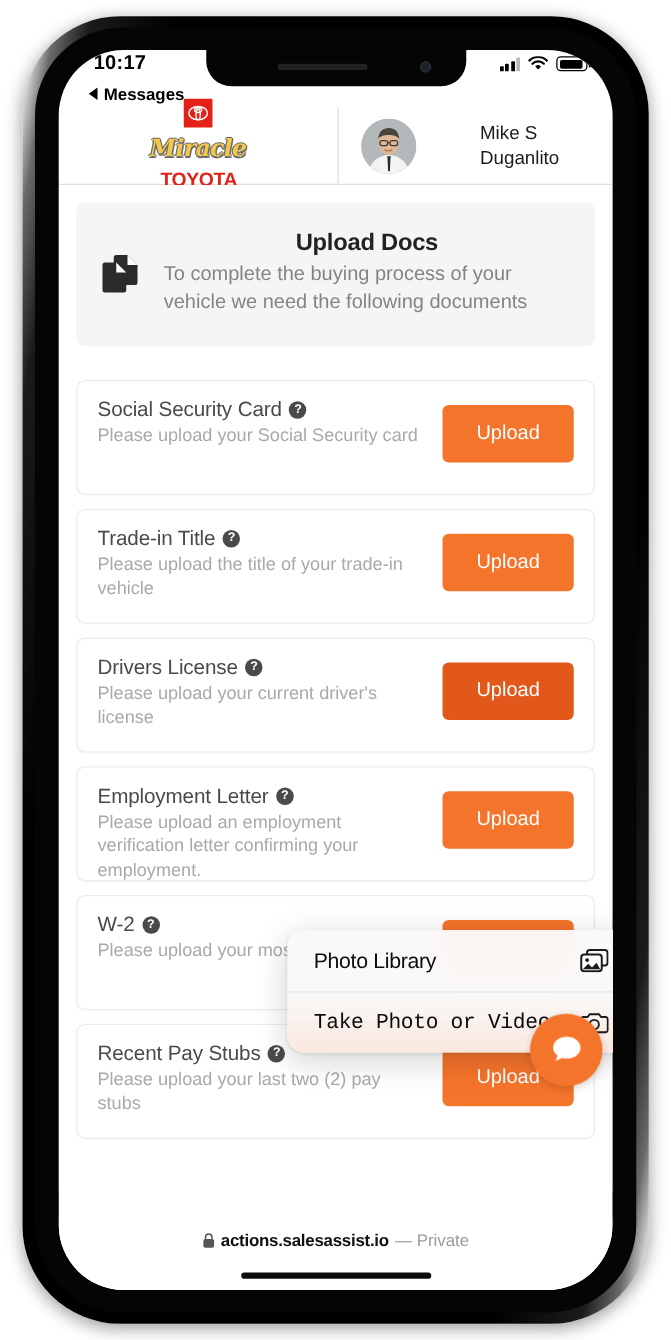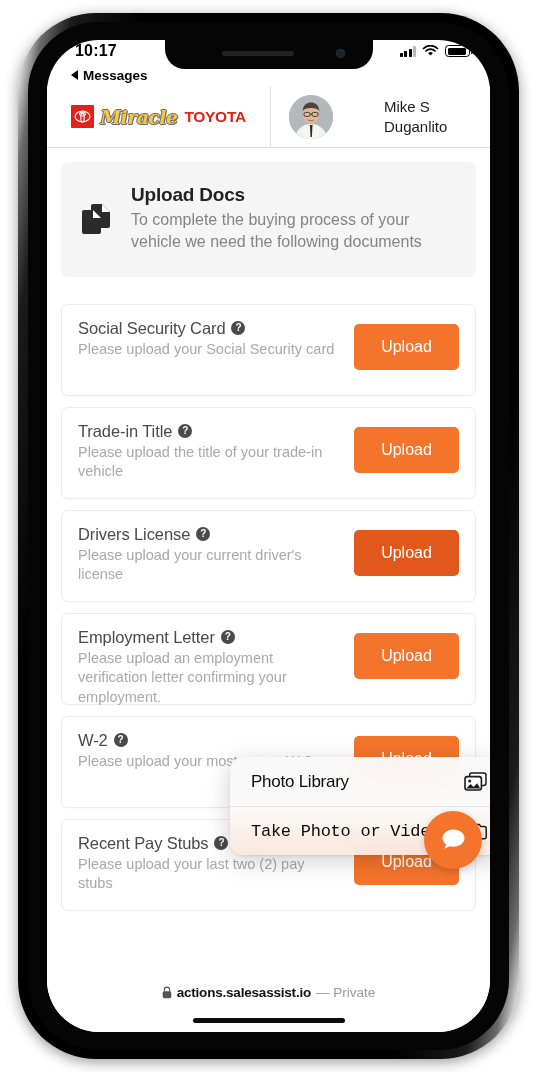--- a/index.html
+++ b/index.html
@@ -108,21 +108,21 @@
     height: 62px;
     display: flex; align-items: center;
     border-bottom: 1px solid #dedede;
     background: #fff;
   }
   #brand-cell {
     flex: 0 0 224px; height: 100%;
     display: flex; align-items: center; justify-content: center;
     border-right: 1px solid #dedede;
   }
-  #brand-logo { display: flex; align-items: center; gap: 6px; }
+  #brand-logo { display: flex; align-items: center; gap: 6px; flex-direction: column; }
   #brand-emblem {
     width: 23px; height: 23px; background: #e32119;
     display: flex; align-items: center; justify-content: center;
     border-radius: 1px;
   }
   #brand-emblem svg { display: block; }
   #brand-script {
     font-family: "DejaVu Serif", serif;
     font-style: italic; font-weight: bold;
     font-size: 19px; letter-spacing: -.6px;
@@ -164,21 +164,21 @@
   #banner {
     background: #f5f5f5;
     border-radius: 7px;
     padding: 22px 20px 24px 18px;
     display: flex; align-items: flex-start; gap: 16px;
     margin-bottom: 27px;
   }
   #banner-icon { flex: 0 0 36px; margin-top: 18px; }
   #banner-title {
     font-size: 19px; font-weight: bold; color: #222;
-    margin-bottom: 3px; letter-spacing: -.2px;
+    margin-bottom: 3px; letter-spacing: -.2px; text-align: center;
   }
   #banner-desc {
     font-size: 16px; color: #848484; line-height: 1.37;
   }
 
   
   .doc-card {
     position: relative;
     background: #fff;
     border: 1px solid #ececec;
@@ -217,21 +217,21 @@
     color: #fff; font-size: 16px;
     font-family: "Liberation Sans", sans-serif;
     display: flex; align-items: center; justify-content: center;
     cursor: pointer;
   }
   .upload-btn.pressed { background: #e2571a; }
 
   
   #action-sheet {
     position: absolute;
-    left: 183px; top: 609px;
+    left: 183px; top: 596px;
     width: 274px;
     background: rgba(250,249,249,.965);
     border-radius: 13px;
     box-shadow: 0 6px 26px rgba(0,0,0,.19), 0 1px 3px rgba(0,0,0,.10);
     overflow: hidden;
     z-index: 30;
     backdrop-filter: blur(14px);
   }
   #action-sheet::after {
     content:''; position: absolute; inset: 0; pointer-events: none;

